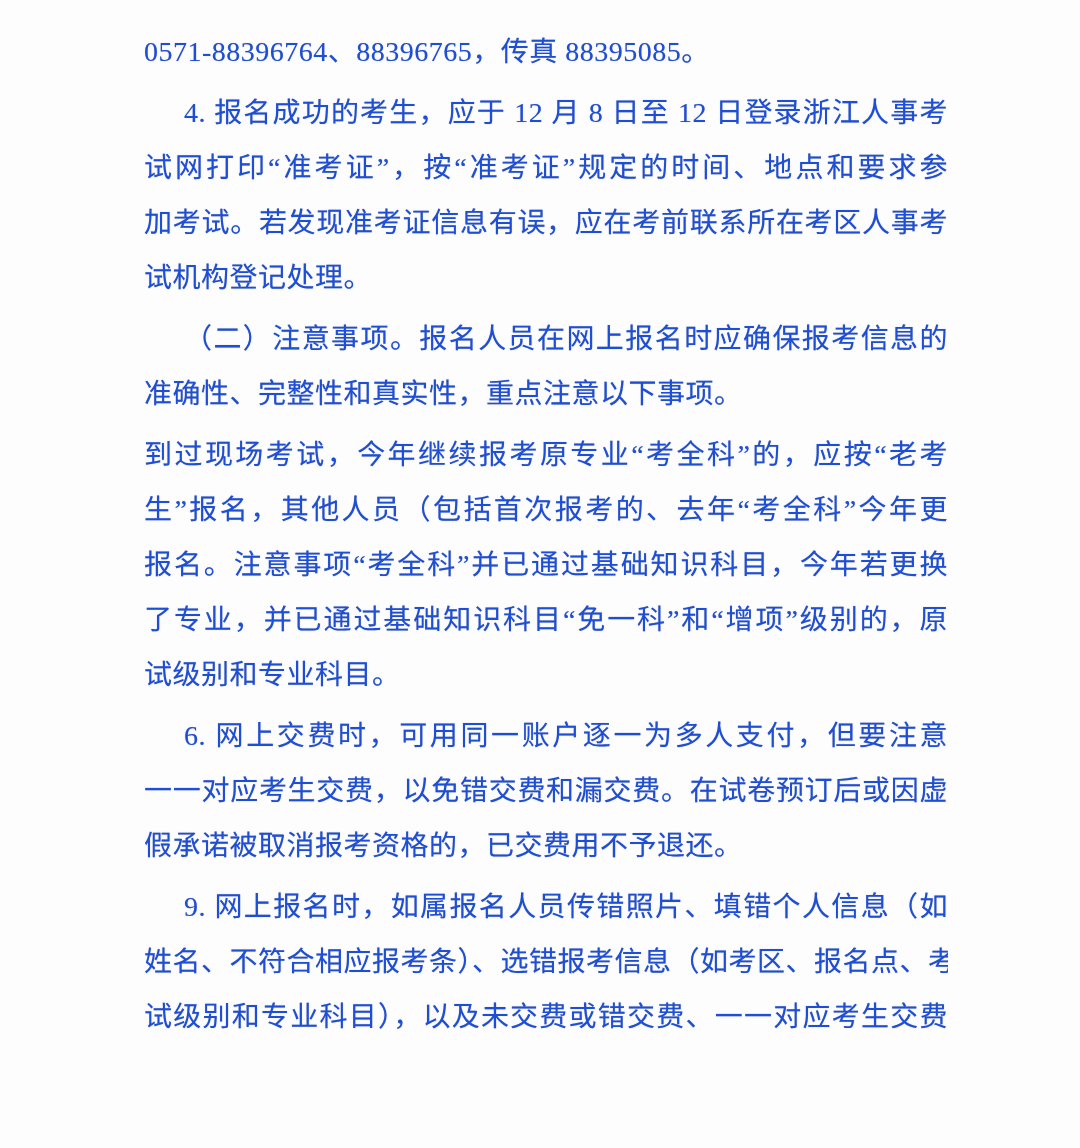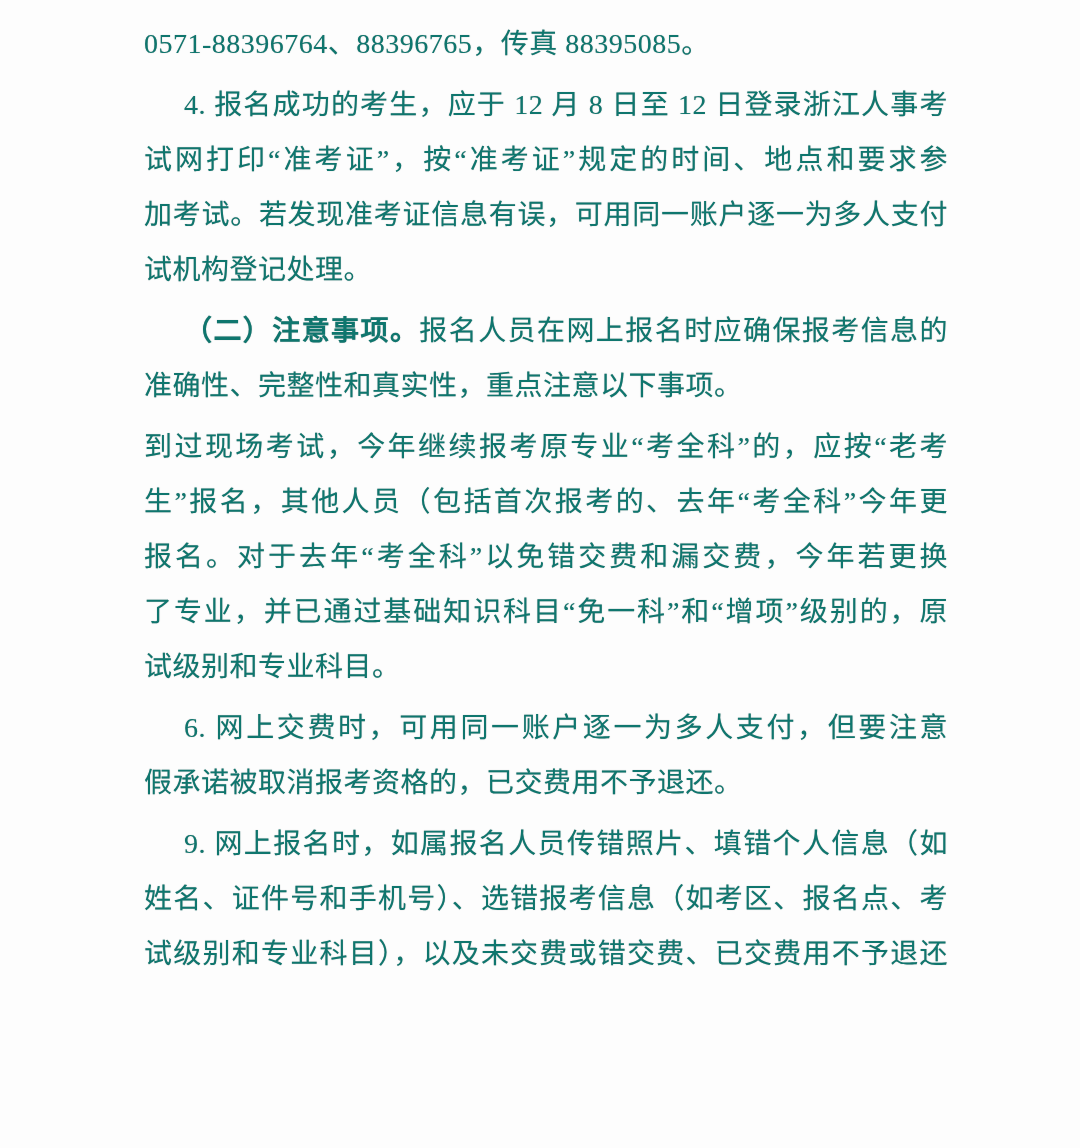--- a/index.html
+++ b/index.html
@@ -5,25 +5,25 @@
   html, body {
     margin: 0;
     padding: 0;
     width: 1080px;
     height: 1148px;
     overflow: hidden;
     background: #fdfdfd;
   }
   .page {
     position: absolute;
-    top: 16px;
+    top: 24px;
     left: 144px;
     width: 804px;
     font-family: "Liberation Serif", "DejaVu Serif", serif;
-    color: #0f766e;
+    color: #1d4ed8;
     
     text-shadow: 0 0 1px rgba(40,40,40,0.35);
   }
   .para {
     margin: 0 0 6px 0;
   }
   .para:last-child { margin-bottom: 0; }
   .line {
     font-size: 28px;
     line-height: 55px;
@@ -38,58 +38,59 @@
   }
   
   .line.para-end {
     text-align-last: left;
   }
   
   .line.indent {
     text-indent: 40px;
   }
   .bold-seg {
-    font-weight: bold;
+    font-weight: normal;
   }
 </style>
 </head>
 <body>
 
 <div class="page">
 
   <div class="para">
     <div class="line para-end">0571-88396764、88396765，传真 88395085。</div>
   </div>
 
   <div class="para">
     <div class="line indent">4. 报名成功的考生，应于 12 月 8 日至 12 日登录浙江人事考</div>
     <div class="line">试网打印“准考证”，按“准考证”规定的时间、地点和要求参</div>
-    <div class="line">加考试。若发现准考证信息有误，可用同一账户逐一为多人支付</div>
+    <div class="line">加考试。若发现准考证信息有误，应在考前联系所在考区人事考</div>
     <div class="line para-end">试机构登记处理。</div>
   </div>
 
   <div class="para">
     <div class="line indent">
       <span class="bold-seg">（二）注意事项。</span><span>报名人员在网上报名时应确保报考信息的</span>
     </div>
     <div class="line para-end">准确性、完整性和真实性，重点注意以下事项。</div>
   </div>
 
   <div class="para">
     <div class="line">到过现场考试，今年继续报考原专业“考全科”的，应按“老考</div>
     <div class="line">生”报名，其他人员（包括首次报考的、去年“考全科”今年更</div>
-    <div class="line">报名。对于去年“考全科”以免错交费和漏交费，今年若更换</div>
+    <div class="line">报名。注意事项“考全科”并已通过基础知识科目，今年若更换</div>
     <div class="line">了专业，并已通过基础知识科目“免一科”和“增项”级别的，原</div>
     <div class="line para-end">试级别和专业科目。</div>
   </div>
 
   <div class="para">
     <div class="line indent">6. 网上交费时，可用同一账户逐一为多人支付，但要注意</div>
+    <div class="line">一一对应考生交费，以免错交费和漏交费。在试卷预订后或因虚</div>
     <div class="line para-end">假承诺被取消报考资格的，已交费用不予退还。</div>
   </div>
 
   <div class="para">
     <div class="line indent">9. 网上报名时，如属报名人员传错照片、填错个人信息（如</div>
-    <div class="line">姓名、证件号和手机号）、选错报考信息（如考区、报名点、考</div>
-    <div class="line">试级别和专业科目），以及未交费或错交费、已交费用不予退还</div>
+    <div class="line">姓名、不符合相应报考条）、选错报考信息（如考区、报名点、考</div>
+    <div class="line">试级别和专业科目），以及未交费或错交费、一一对应考生交费</div>
   </div>
 
 </div>
 
 </body></html>

